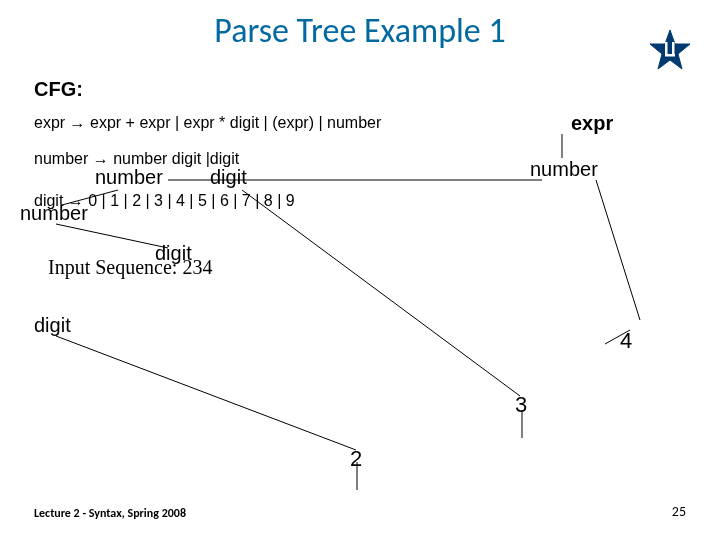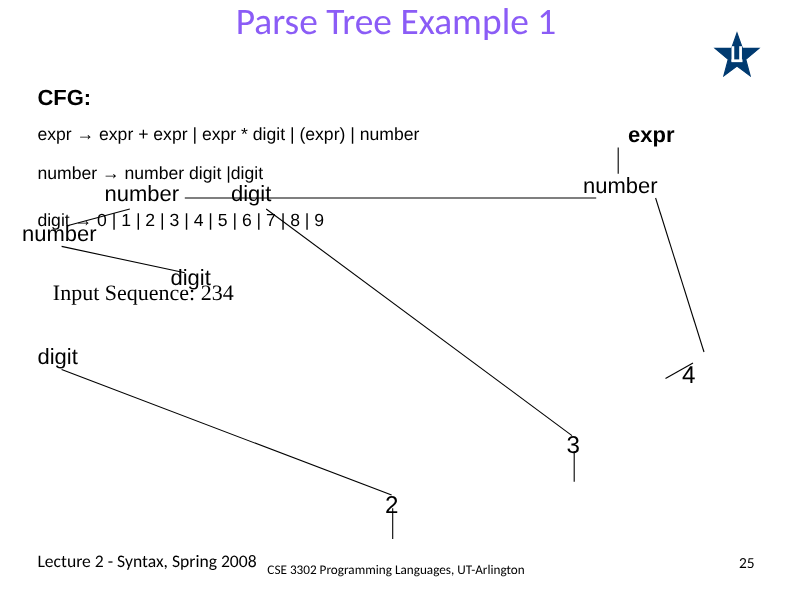--- a/index.html
+++ b/index.html
@@ -7,22 +7,23 @@
     width: 720px;
     height: 540px;
     background: #fff;
     font-family: Calibri, Arial, sans-serif;
     position: relative;
     overflow: hidden;
   }
   .title {
     font-size: 34px;
     text-align: center;
+    margin-top: 10px;
     font-weight: normal;
-    color: #8b5cf6;
+    color: #0369a1;
   }
   .logo {
     position: absolute;
     top: 28px;
     right: 28px;
     width: 44px;
     height: 44px;
   }
   .cfg-label {
     position: absolute;
@@ -59,21 +60,22 @@
     font-size: 20px;
   }
   .ov-digit3 { top: 314px; left: 34px; }
   .ov-4 { top: 328px; left: 620px; font-size: 22px; }
   .ov-3 { top: 392px; left: 515px; font-size: 22px; }
   .ov-2 { top: 446px; left: 350px; font-size: 22px; }
   .footer-left {
     position: absolute;
     bottom: 20px;
     left: 34px;
-    font-size: 16px;
+    font-size: 12px;
+    font-weight: bold;
   }
   .footer-center {
     position: absolute;
     bottom: 14px;
     left: 50%;
     transform: translateX(-50%);
     text-align: center;
     font-size: 12px;
     line-height: 1.2;
   }
@@ -130,15 +132,14 @@
   <line x1="118" y1="190" x2="62" y2="205" stroke="#000" stroke-width="1"></line>
   <line x1="242" y1="190" x2="520" y2="396" stroke="#000" stroke-width="1"></line>
   <line x1="522" y1="410" x2="522" y2="438" stroke="#000" stroke-width="1"></line>
   <line x1="56" y1="224" x2="168" y2="248" stroke="#000" stroke-width="1"></line>
   <line x1="56" y1="336" x2="356" y2="450" stroke="#000" stroke-width="1"></line>
   <line x1="357" y1="462" x2="357" y2="490" stroke="#000" stroke-width="1"></line>
 </svg>
 
 <div class="footer-left">Lecture 2 - Syntax, Spring 2008</div>
 <div class="footer-center">
-  <div>CSE 3302 Programming Languages, UT-Arlington</div>
 </div>
 <div class="footer-right">25</div>
 
 </body></html>

